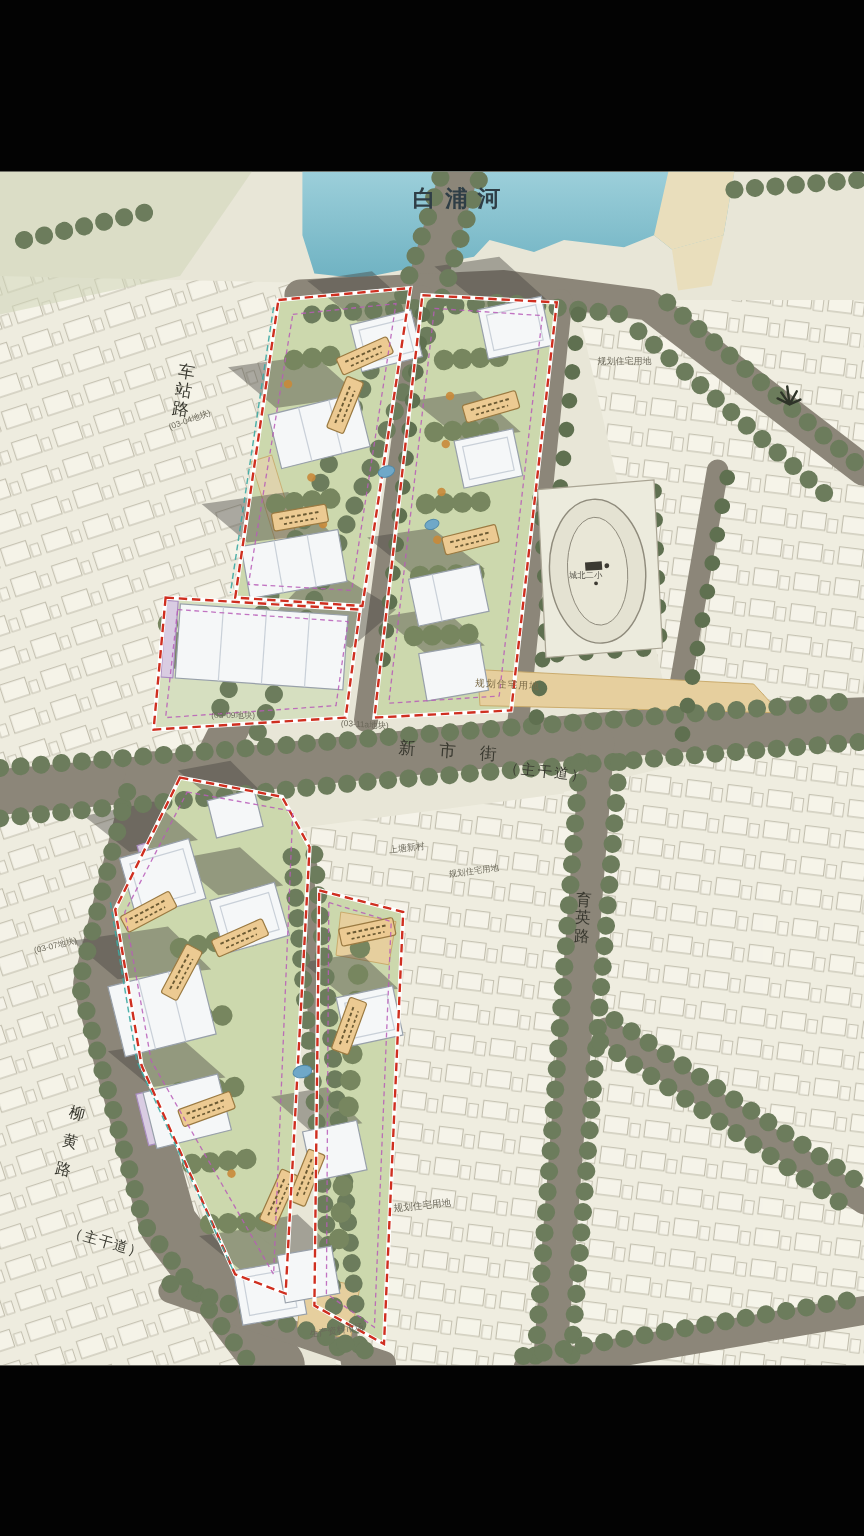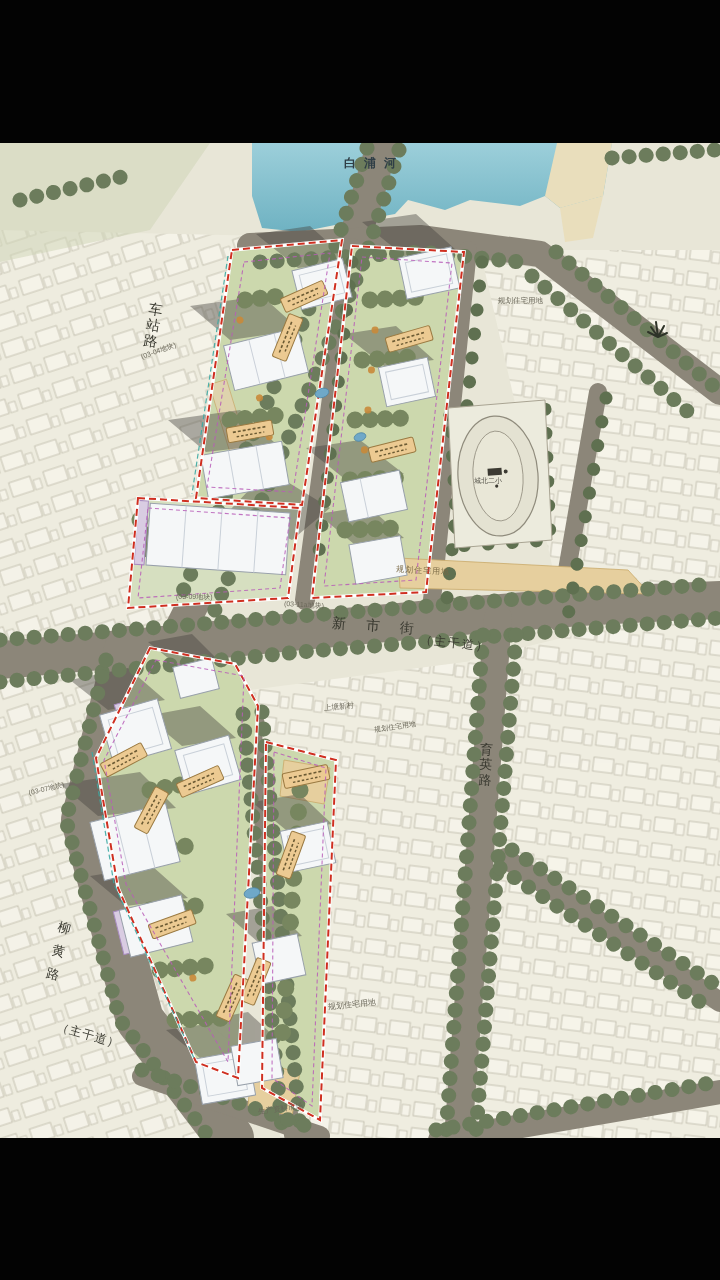--- a/index.html
+++ b/index.html
@@ -300,21 +300,21 @@
           <circle cx="506" cy="472" r="2" fill="#3c3a32"></circle>
           <circle cx="496" cy="486" r="1.6" fill="#3c3a32"></circle>
         </g>
       </g>
 
       <g stroke="#2e3328" stroke-width="2" stroke-linecap="round">
         <path d="M658,337 l-7,-10 M658,337 l6,-11 M658,337 l-2,-15 M658,337 l9,-4 M658,337 l-10,-5"></path>
       </g>
     </svg>
 
-    <div class="lbl" style="left:344px;top:14px;font-size:12px;letter-spacing:8px;color:#2f3e46;font-weight:600;">白浦河</div>
+    <div class="lbl" style="left:344px;top:14px;font-size:19px;letter-spacing:8px;color:#2f3e46;font-weight:600;">白浦河</div>
     <div class="lbl vert" style="left:152px;top:148px;font-size:14px;letter-spacing:16px;color:#38382f;transform:rotate(9deg);transform-origin:top center;">车站路</div>
     <div class="lbl tiny" style="left:140px;top:204px;font-size:7px;transform:rotate(-20deg);">(03-04地块)</div>
     <div class="lbl" style="left:332px;top:476px;font-size:14px;letter-spacing:20px;color:#38382f;transform:rotate(4deg);">新市街</div>
     <div class="lbl" style="left:420px;top:494px;font-size:12px;letter-spacing:2px;color:#38382f;transform:rotate(6deg);">（主干道）</div>
     <div class="lbl vert" style="left:481px;top:588px;font-size:13px;letter-spacing:16px;color:#38382f;transform:rotate(3deg);transform-origin:top center;">育英路</div>
     <div class="lbl vert" style="left:62px;top:768px;font-size:13px;letter-spacing:24px;color:#38382f;transform:rotate(14deg);transform-origin:top center;">柳黄路</div>
     <div class="lbl" style="left:56px;top:886px;font-size:12px;letter-spacing:1px;color:#38382f;transform:rotate(16deg);">（主干道）</div>
     <div class="lbl tiny" style="left:284px;top:458px;font-size:7px;transform:rotate(3deg);">(03-11a地块)</div>
     <div class="lbl tiny" style="left:176px;top:450px;font-size:7px;">(03-09地块)</div>
     <div class="lbl tiny" style="left:28px;top:642px;font-size:7px;transform:rotate(-14deg);">(03-07地块)</div>

